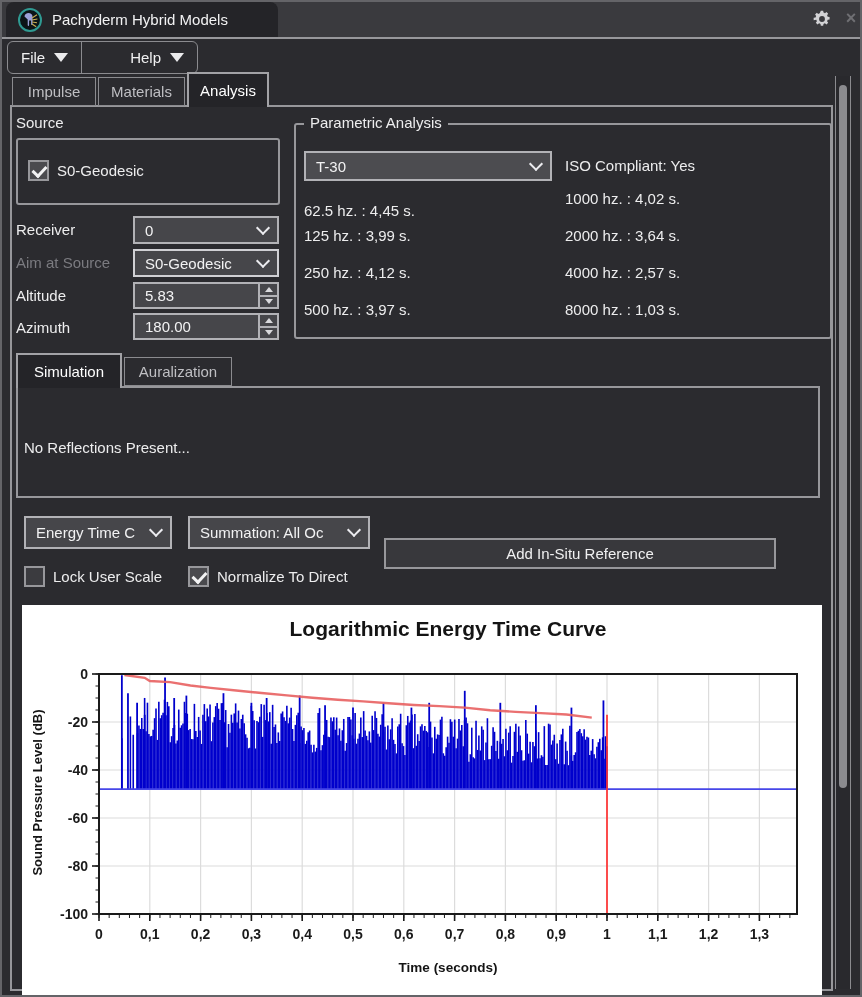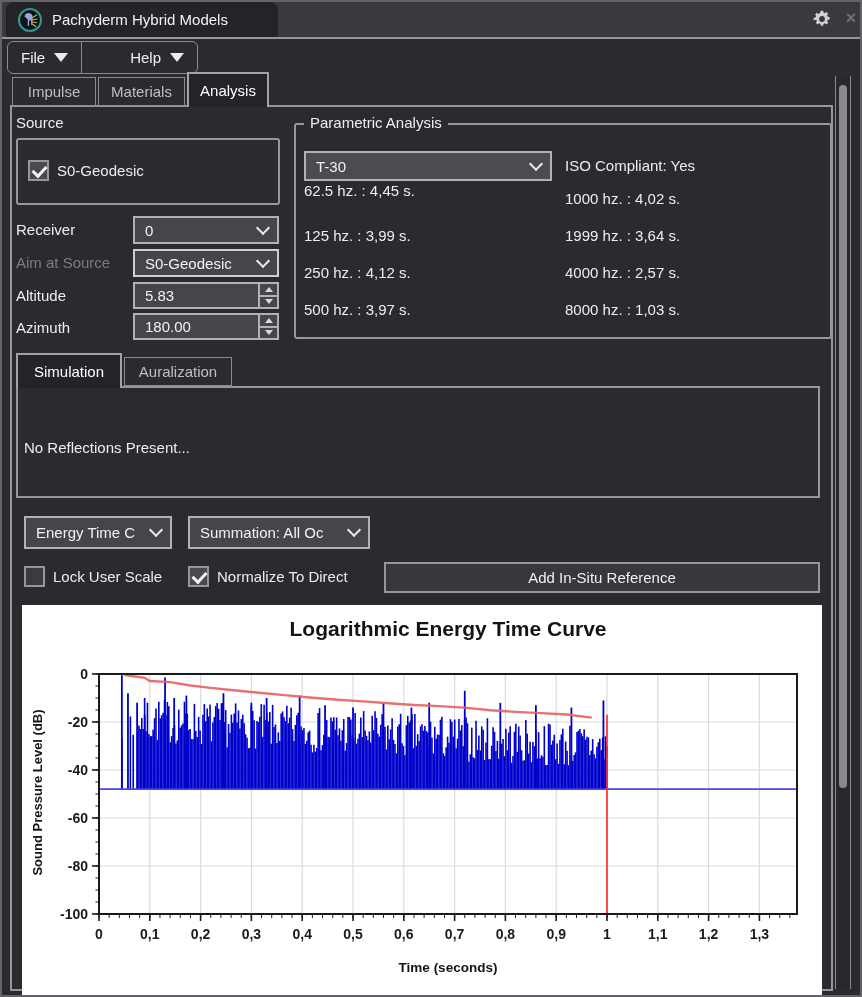--- a/index.html
+++ b/index.html
@@ -110,26 +110,26 @@
   <div class="checkbox checked" style="left:26px;top:158px;"></div>
   <div class="lbl" style="left:55px;top:160px;">S0-Geodesic</div>
 
   <div class="groupbox" style="left:292px;top:121px;width:538px;height:216px;"></div>
   <div class="legend" style="left:302px;top:112px;">Parametric Analysis</div>
   <div class="combo" style="left:302px;top:149px;width:248px;height:30px;">
     <span>T-30</span>
     <span class="chev"></span>
   </div>
   <div class="lbl" style="left:563px;top:155px;">ISO Compliant: Yes</div>
-  <div class="lbl" style="left:302px;top:180px;">62.5 hz. : 4,45 s.</div>
+  <div class="lbl" style="left:302px;top:200px;">62.5 hz. : 4,45 s.</div>
   <div class="lbl" style="left:302px;top:225px;">125 hz. : 3,99 s.</div>
   <div class="lbl" style="left:302px;top:262px;">250 hz. : 4,12 s.</div>
   <div class="lbl" style="left:302px;top:299px;">500 hz. : 3,97 s.</div>
   <div class="lbl" style="left:563px;top:188px;">1000 hz. : 4,02 s.</div>
-  <div class="lbl" style="left:563px;top:225px;">1999 hz. : 3,64 s.</div>
+  <div class="lbl" style="left:563px;top:225px;">2000 hz. : 3,64 s.</div>
   <div class="lbl" style="left:563px;top:262px;">4000 hz. : 2,57 s.</div>
   <div class="lbl" style="left:563px;top:299px;">8000 hz. : 1,03 s.</div>
 
   <div class="lbl" style="left:14px;top:219px;">Receiver</div>
   <div class="combo dark" style="left:131px;top:214px;width:146px;height:28px;">
     <span>0</span>
     <span class="chev"></span>
   </div>
   <div class="lbl dis" style="left:14px;top:252px;">Aim at Source</div>
   <div class="combo dark" style="left:131px;top:247px;width:146px;height:28px;border-color:#d0d0d4;">
@@ -171,21 +171,21 @@
     <span class="chev"></span>
   </div>
   <div class="combo" style="left:186px;top:514px;width:182px;height:33px;background:#46464a;">
     <span>Summation: All Oc</span>
     <span class="chev"></span>
   </div>
   <div class="checkbox" style="left:22px;top:564px;"></div>
   <div class="lbl" style="left:51px;top:566px;">Lock User Scale</div>
   <div class="checkbox checked" style="left:186px;top:564px;"></div>
   <div class="lbl" style="left:215px;top:566px;">Normalize To Direct</div>
-  <div class="btn" style="left:382px;top:560px;width:436px;height:31px;">Add In-Situ Reference</div>
+  <div class="btn" style="left:382px;top:536px;width:392px;height:31px;">Add In-Situ Reference</div>
 
   <div class="chart">
     <div class="chart-title">Logarithmic Energy Time Curve</div>
     <div class="chart-ylabel">Sound Pressure Level (dB)</div>
     <div class="chart-xlabel">Time (seconds)</div>
     <svg id="plot-svg" class="plot-svg" width="800" height="382">
         <line x1="127.8" y1="69" x2="127.8" y2="309" stroke="#dcdcdc" stroke-width="1.2"></line>
         <line x1="178.6" y1="69" x2="178.6" y2="309" stroke="#dcdcdc" stroke-width="1.2"></line>
         <line x1="229.4" y1="69" x2="229.4" y2="309" stroke="#dcdcdc" stroke-width="1.2"></line>
         <line x1="280.2" y1="69" x2="280.2" y2="309" stroke="#dcdcdc" stroke-width="1.2"></line>

